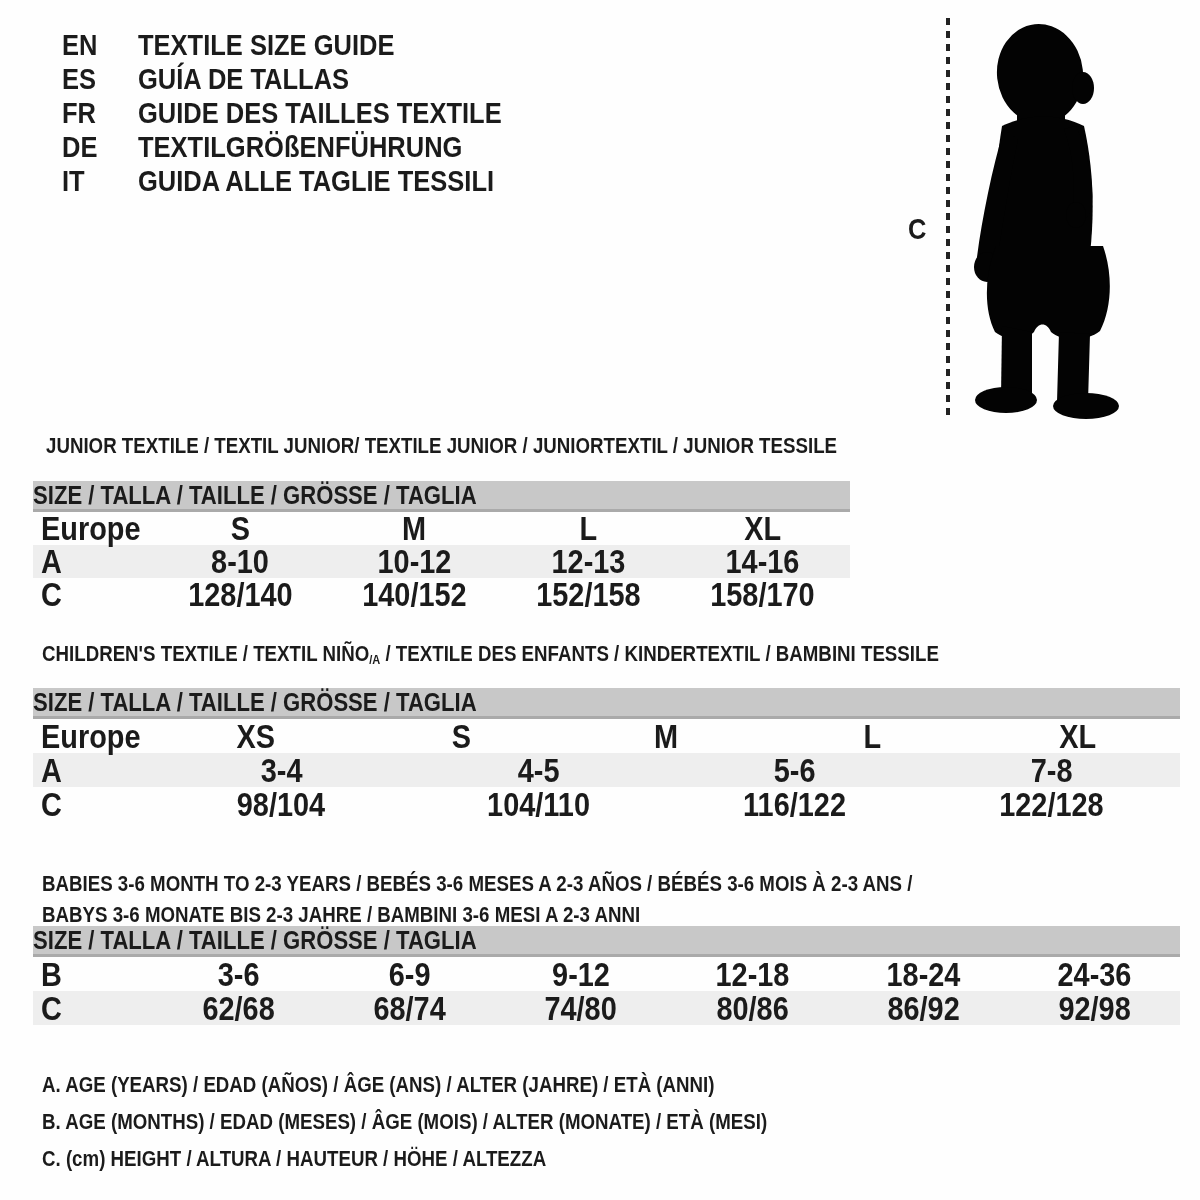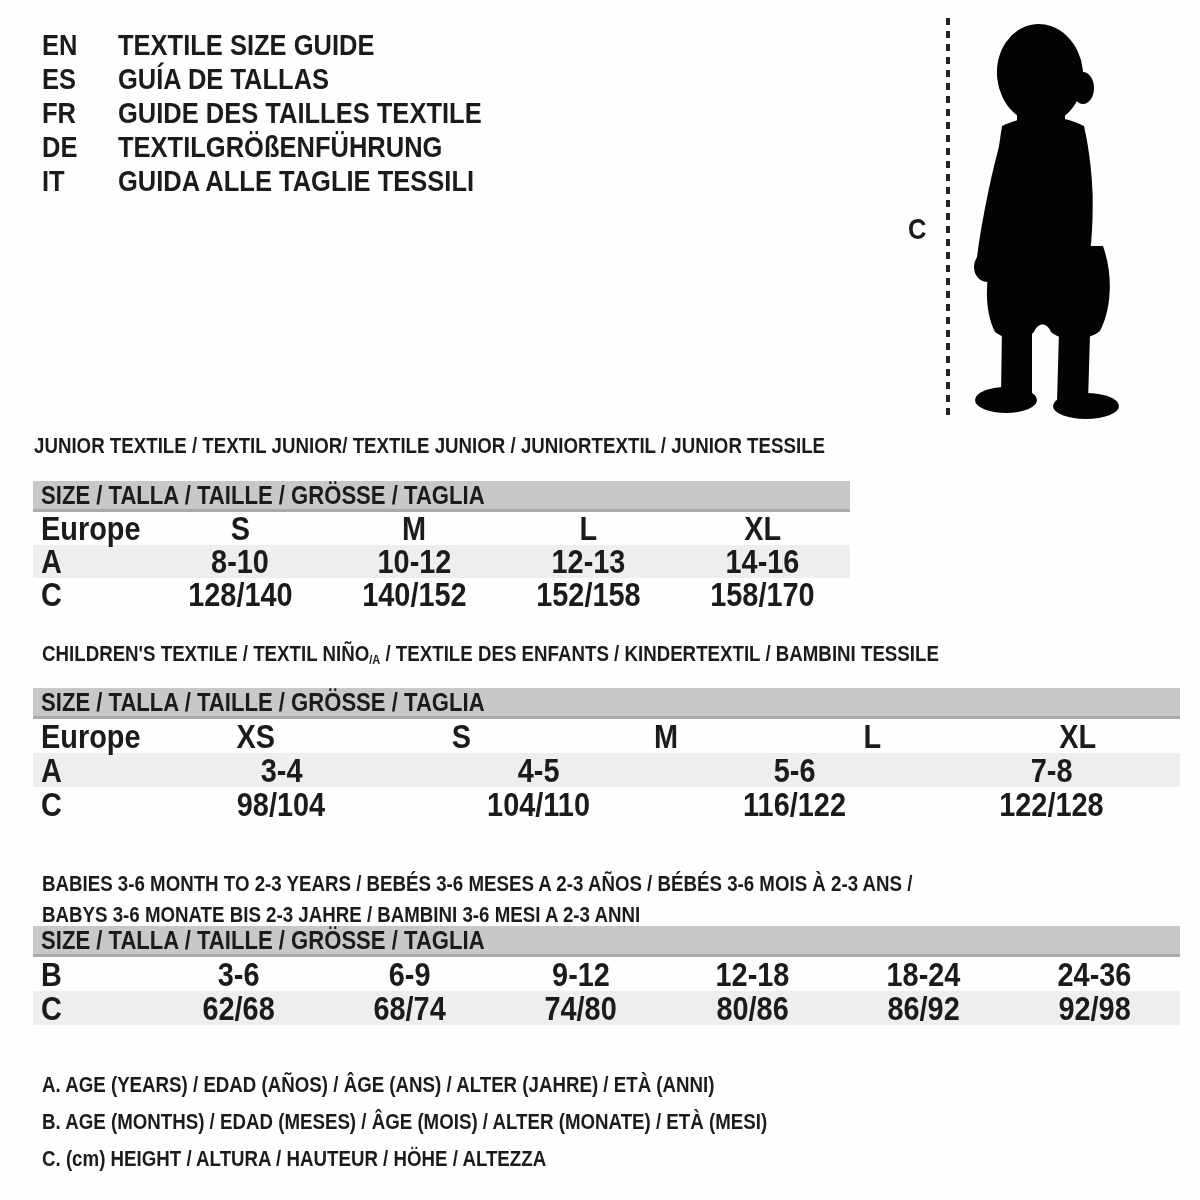--- a/index.html
+++ b/index.html
@@ -11,35 +11,35 @@
     color:var(--text,#1b1b1b);
   }
   .abs{position:absolute;}
 
   
   .cond{display:inline-block;transform:scaleX(.85);transform-origin:0 50%;white-space:nowrap;}
   .cond-c{display:inline-block;transform:scaleX(.85);transform-origin:50% 50%;white-space:nowrap;}
 
   
   .lang-block{left:42px;top:28px;}
-  .lang-row{display:flex;height:34px;line-height:34px;font-size:30px;}
+  .lang-row{display:flex;height:34px;line-height:34px;font-size:30px;margin-left:20px;}
   .lang-code{width:76px;}
   
   .subsm{font-size:13px;position:relative;top:3px;}
 
   
   .sec-title{font-size:22px;line-height:24px;}
 
   
   .sztable{left:33px;}
   .size-bar{
     height:28px;line-height:28px;
     background:var(--bar-bg,#c8c8c8);
     border-bottom:3px solid var(--bar-edge,#aaaaaa);
-    padding-left:8px;font-size:26px;
+    font-size:26px;
   }
   .trow{display:flex;align-items:center;font-size:34px;}
   .trow.shade{background:var(--row-shade,#eeeeee);}
   .tlabel{width:120px;padding-left:8px;box-sizing:border-box;}
   .tcell{flex:1;display:flex;justify-content:center;}
   .rh33 .trow{height:33px;}
   .rh34 .trow{height:34px;}
 
   
   .legend-line{font-size:22px;line-height:37px;}
@@ -100,21 +100,21 @@
     <path d="M34,232 C22,262 22,296 33,318 C48,329 64,326 72,318 C76,308 85,308 89,318 C101,328 124,328 138,317 C150,294 151,260 141,232 Z"></path>
 
     <path d="M40,312 L39,382 C39,395 70,395 70,382 L70,318 Z"></path>
     <path d="M97,318 L95,388 C95,400 126,400 126,388 L128,320 Z"></path>
 
     <ellipse cx="44" cy="386" rx="31" ry="13"></ellipse>
     <ellipse cx="124" cy="392" rx="33" ry="13"></ellipse>
   </g>
 </svg>
 
-<div class="abs sec-title" style="left:34px;top:434px;">
+<div class="abs sec-title" style="left:46px;top:434px;">
   <span class="cond">JUNIOR TEXTILE / TEXTIL JUNIOR/ TEXTILE JUNIOR / JUNIORTEXTIL / JUNIOR TESSILE</span>
 </div>
 
 <div class="abs sztable rh33" style="top:481px;width:817px;">
   <div class="size-bar">
     <span class="cond">SIZE / TALLA / TAILLE / GRÖSSE / TAGLIA</span>
   </div>
   <div class="trow">
     <div class="tlabel"><span class="cond">Europe</span></div>
     <div class="tcell">

